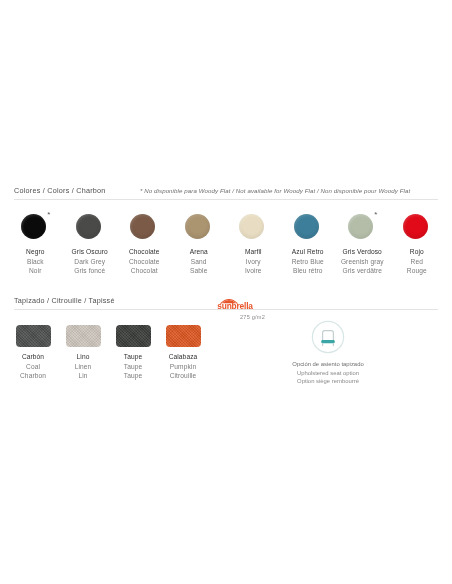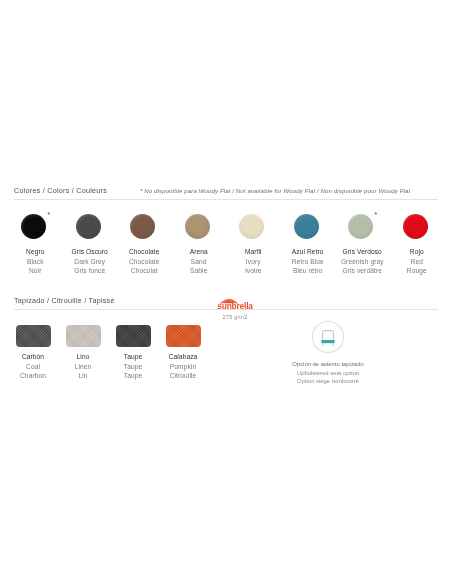--- a/index.html
+++ b/index.html
@@ -133,21 +133,21 @@
     letter-spacing: 0.1px;
     white-space: nowrap;
   }
 
   
   .brand-block {
     position: absolute;
     left: 205px;
     top: 0px;
     width: 60px;
-    text-align: center;
+    text-align: right;
   }
   .brand-logo {
     display: block;
     margin: 0 auto;
   }
   .brand-weight {
     margin-top: 3px;
     font-size: 5.6px;
     color: #8a8a8a;
     letter-spacing: 0.2px;
@@ -215,21 +215,21 @@
   }
 </style>
 </head>
 <body>
 
 <div class="sheet">
 
   <div class="section-colors">
 
     <div class="section-head">
-      <span class="section-title">Colores / Colors / Couleurs</span>
+      <span class="section-title">Colores / Colors / Charbon</span>
       <span class="section-note">* No disponible para Woody Flat / Not available for Woody Flat / Non disponible pour Woody Flat</span>
       <span class="divider"></span>
     </div>
 
     <div class="swatch-row">
 
       <div class="swatch-cell">
         <div class="dot-wrap">
           <span class="dot" id="c0" style="background: rgb(11, 11, 11);"></span>
           <span class="star">*</span>

